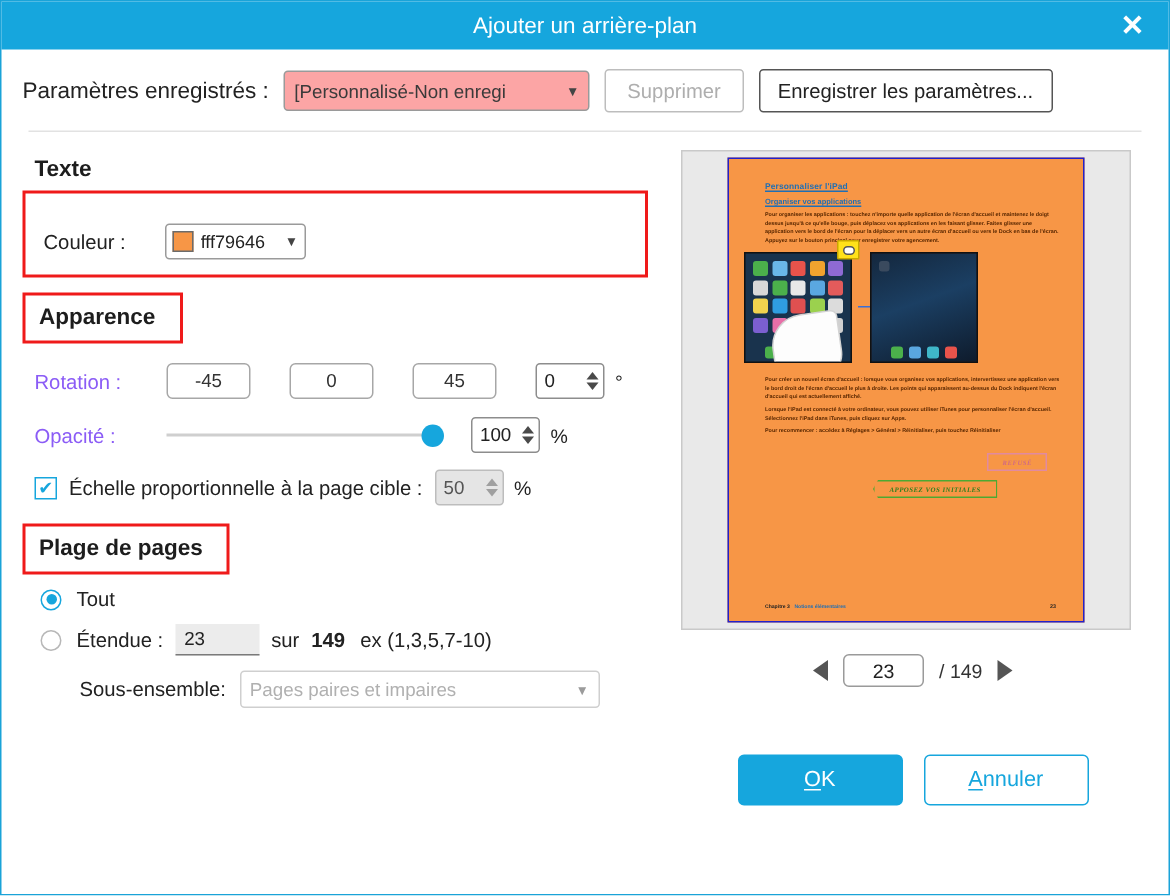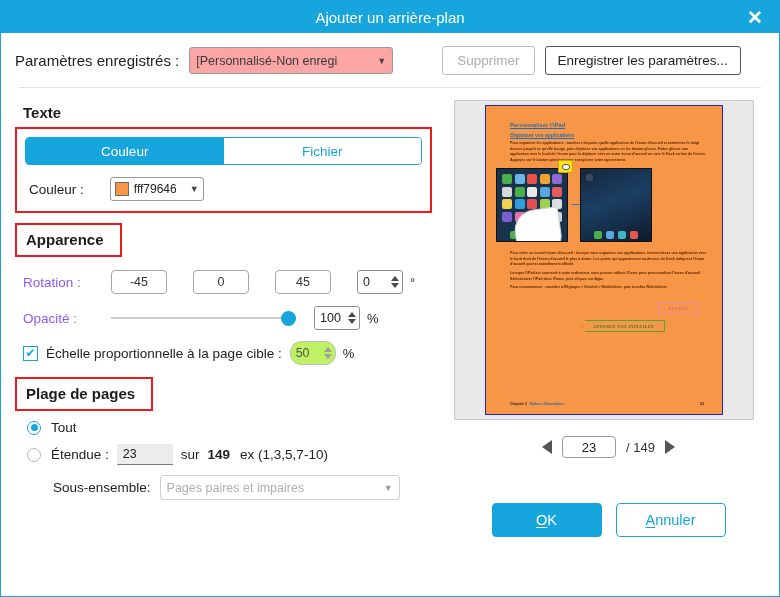--- a/index.html
+++ b/index.html
@@ -53,21 +53,20 @@
     position: relative;
   }
   .preset-select .val { flex: 1; overflow: hidden; text-overflow: clip; }
   .caret { font-size: 9px; color: #444; margin-left: 4px; }
   .btn-plain {
     height: 29px; padding: 0 14px;
     border: 1px solid #bdbdbd; border-radius: 3px;
     background: #fff; font-size: 13.5px; color: #aeaeae;
     display: flex; align-items: center; justify-content: center;
     white-space: nowrap;
-    margin-left: 39px;
   }
   .btn-strong {
     height: 29px; padding: 0 12px;
     border: 1px solid #555; border-radius: 3px;
     background: #fff; font-size: 13.5px; color: #222;
     display: flex; align-items: center; justify-content: center;
     white-space: nowrap;
   }
   .hr {
     margin: 12px 18px 0 18px;
@@ -138,21 +137,21 @@
     display: flex; align-items: center; justify-content: center;
     font-size: 12.5px; color: #333;
   }
   .spin {
     width: 46px; height: 24px;
     border: 1px solid #8d8d8d; border-radius: 3px; background: #fff;
     display: flex; align-items: center;
     padding-left: 5px; font-size: 12.5px; color: #222;
     position: relative;
   }
-  .spin.dim { background: #bef264; color: #555; border-color: #bdbdbd; border-radius: 11px; }
+  .spin.dim { background: #e5e5e5; color: #555; border-color: #bdbdbd; }
   .spin .arrows {
     position: absolute; right: 3px; top: 0; height: 100%;
     display: flex; flex-direction: column; justify-content: center; gap: 2px;
   }
   .arrows i {
     display: block; width: 0; height: 0;
     border-left: 4px solid transparent; border-right: 4px solid transparent;
   }
   .arrows i.up { border-bottom: 5px solid #4a4a4a; }
   .arrows i.dn { border-top: 5px solid #4a4a4a; }
@@ -370,24 +369,20 @@
 
   <div class="hr"></div>
 
   <div class="body-split">
 
     <div class="left-col">
 
       <div class="section-title">Texte</div>
 
       <div class="texte-box redbox">
-        <div class="seg">
-          <div class="seg-item active">Couleur</div>
-          <div class="seg-item idle">Fichier</div>
-        </div>
         <div class="color-row">
           <span class="lbl">Couleur :</span>
           <div class="color-picker">
             <span class="swatch" style="background:#f79646"></span>
             <span class="hex">fff79646</span>
             <span class="caret">▼</span>
           </div>
         </div>
       </div>
 

